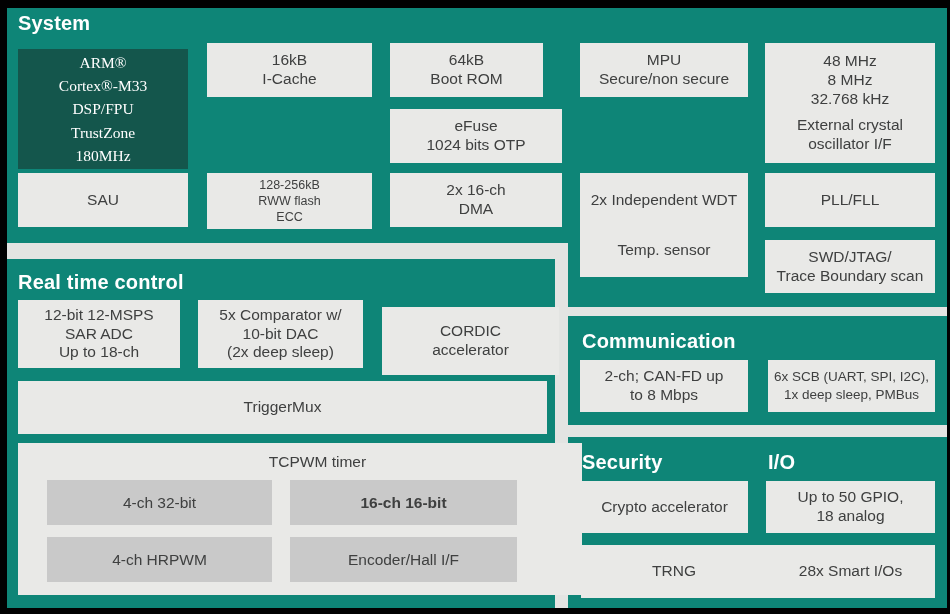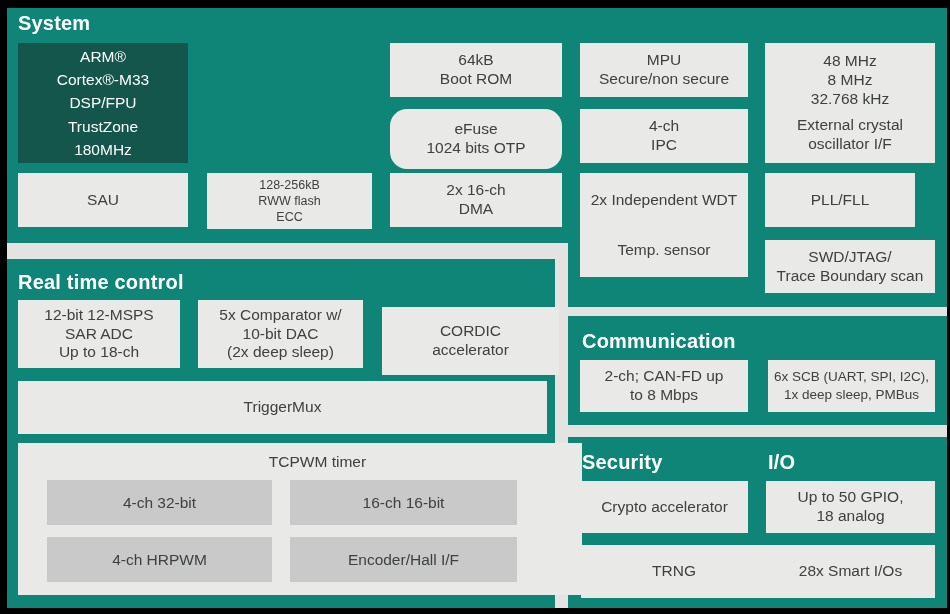--- a/index.html
+++ b/index.html
@@ -43,52 +43,52 @@
   <div class="panel" style="left:568px;top:243px;width:379px;height:64px;"></div>
 
   <div class="panel" style="left:7px;top:259px;width:548px;height:349px;"></div>
 
   <div class="panel" style="left:568px;top:316px;width:379px;height:109px;"></div>
 
   <div class="panel" style="left:568px;top:437px;width:379px;height:171px;"></div>
 
   <div class="sec-title" style="left:18px;top:12px;">System</div>
 
-  <div class="block dark" style="left:18px;top:43px;width:170px;height:120px;">ARM®
+  <div class="block dark" style="left:18px;top:49px;width:170px;height:120px;font-family:Liberation Serif, serif;">ARM®
 Cortex®-M33
 DSP/FPU
 TrustZone
 180MHz</div>
 
-  <div class="block" style="left:390px;top:43px;width:172px;height:54px;">64kB
+  <div class="block" style="left:207px;top:43px;width:165px;height:54px;">16kB
+I-Cache</div>
+  <div class="block" style="left:390px;top:43px;width:153px;height:54px;">64kB
 Boot ROM</div>
   <div class="block" style="left:580px;top:43px;width:168px;height:54px;">MPU
 Secure/non secure</div>
 
   <div class="block col" style="left:765px;top:43px;width:170px;height:120px;">
     <div>48 MHz
 8 MHz
 32.768 kHz</div>
     <div>External crystal
 oscillator I/F</div>
   </div>
 
-  <div class="block" style="left:390px;top:109px;width:172px;height:60px;border-radius:17px;">eFuse
+  <div class="block" style="left:390px;top:109px;width:172px;height:54px;">eFuse
 1024 bits OTP</div>
-  <div class="block" style="left:580px;top:109px;width:168px;height:54px;">4-ch
-IPC</div>
 
   <div class="block" style="left:18px;top:173px;width:170px;height:54px;">SAU</div>
   <div class="block small" style="left:207px;top:173px;width:165px;height:56px;">128-256kB
 RWW flash
 ECC</div>
   <div class="block" style="left:390px;top:173px;width:172px;height:54px;">2x 16-ch
 DMA</div>
   <div class="block" style="left:580px;top:173px;width:168px;height:54px;">2x Independent WDT</div>
-  <div class="block" style="left:765px;top:173px;width:150px;height:54px;text-align:right;">PLL/FLL</div>
+  <div class="block" style="left:765px;top:173px;width:170px;height:54px;text-align:right;">PLL/FLL</div>
 
   <div class="block" style="left:580px;top:224px;width:168px;height:53px;">Temp. sensor</div>
   <div class="block" style="left:765px;top:240px;width:170px;height:53px;">SWD/JTAG/
 Trace Boundary scan</div>
 
   <div class="sec-title" style="left:18px;top:271px;">Real time control</div>
 
   <div class="block" style="left:18px;top:300px;width:162px;height:68px;">12-bit 12-MSPS
 SAR ADC
 Up to 18-ch</div>
@@ -96,21 +96,21 @@
 10-bit DAC
 (2x deep sleep)</div>
   <div class="block" style="left:382px;top:300px;width:177px;height:68px;margin-top:7px;">CORDIC
 accelerator</div>
 
   <div class="block" style="left:18px;top:381px;width:529px;height:53px;">TriggerMux</div>
 
   <div class="tcpwm" style="left:18px;top:443px;width:529px;height:152px;padding-left:35px;">
     <div class="tcpwm-title">TCPWM timer</div>
     <div class="inner" style="left:29px;top:37px;width:225px;height:45px;">4-ch 32-bit</div>
-    <div class="inner" style="left:272px;top:37px;width:227px;height:45px;">16-ch 16-bit</div>
+    <div class="inner" style="left:272px;top:37px;width:227px;height:45px;font-weight:bold;">16-ch 16-bit</div>
     <div class="inner" style="left:29px;top:94px;width:225px;height:45px;">4-ch HRPWM</div>
     <div class="inner" style="left:272px;top:94px;width:227px;height:45px;">Encoder/Hall I/F</div>
   </div>
 
   <div class="sec-title" style="left:582px;top:330px;">Communication</div>
 
   <div class="block" style="left:580px;top:360px;width:168px;height:52px;">2-ch; CAN-FD up
 to 8 Mbps</div>
   <div class="block med" style="left:768px;top:360px;width:167px;height:52px;">6x SCB (UART, SPI, I2C),
 1x deep sleep, PMBus</div>

